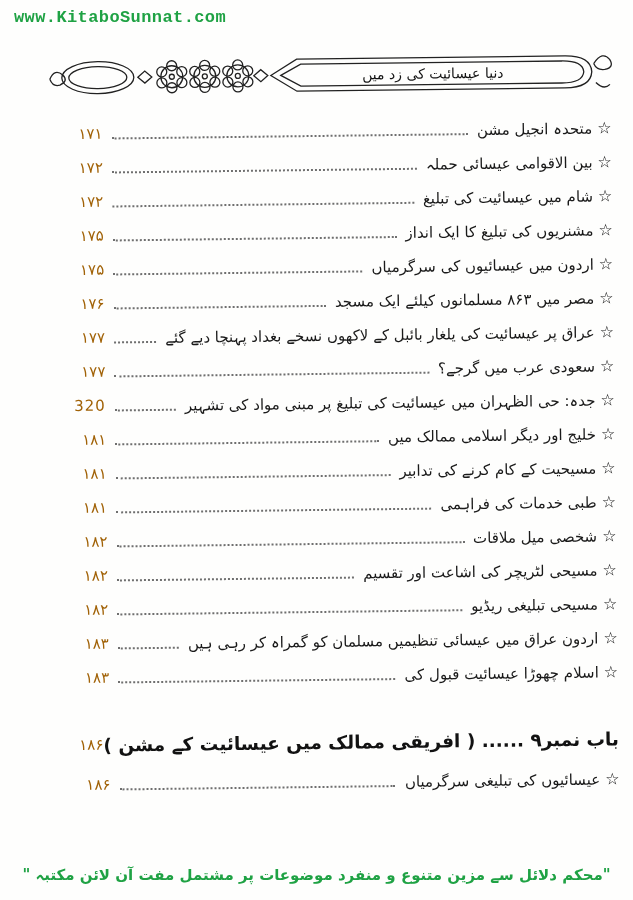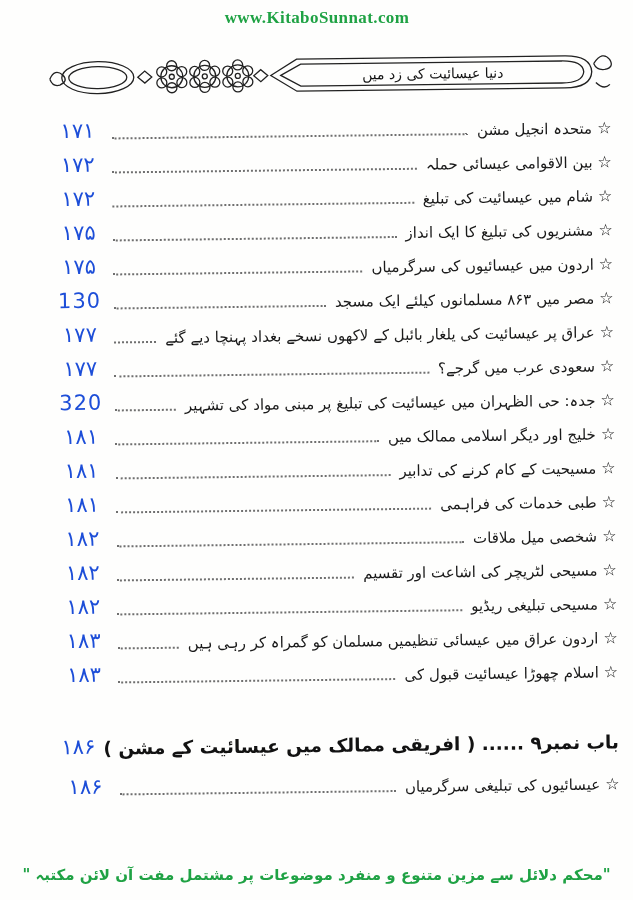--- a/index.html
+++ b/index.html
@@ -2,41 +2,41 @@
 <html lang="ur"><head>
 <meta charset="utf-8">
 <style>
   html,body{margin:0;padding:0;}
   body{
     width:633px;height:900px;overflow:hidden;background:#ffffff;
     font-family:"DejaVu Sans",sans-serif;
   }
   .page{position:relative;width:633px;height:900px;background:#fefefd;}
   .site-url{
-    position:absolute;top:8px;left:1px;right:0;text-align:center;
-    font-family:Liberation Serif, serif;font-weight:bold;font-size:17px;
+    position:absolute;top:8px;left:14px;right:0;text-align:left;
+    font-family:Liberation Mono, monospace;font-weight:bold;font-size:17px;
     letter-spacing:.4px;color:#1fa244;
   }
   .content{position:absolute;top:44px;left:0;right:0;transform:rotate(-0.7deg);}
   .banner{position:relative;height:58px;margin:2px 8px 2px 50px;}
   .banner svg{width:575px;height:58px;display:block;}
   .banner .orn{fill:none;stroke:#222;stroke-width:1.3px;}
   .banner text{
     font-family:"DejaVu Sans",sans-serif;font-size:14px;fill:#141414;
     direction:rtl;
   }
   .toc{padding:2px 18px 0 56px;}
   .row{
     display:flex;direction:rtl;align-items:flex-end;height:34px;
   }
   .entry{white-space:nowrap;font-size:15px;color:#1a1a1a;line-height:1.25;}
   .star{font-size:16px;margin-left:5px;color:#111;}
   .leader{flex:1;min-width:12px;border-bottom:2px dotted #6f6f6f;margin:0 9px 5px 9px;}
   .num{
-    min-width:50px;direction:ltr;text-align:center;font-size:21px;color:#1d4ed8;
+    min-width:50px;direction:ltr;text-align:right;font-size:15px;color:#a16207;
     padding-bottom:2px;letter-spacing:1px;
   }
   .chapter-row{
     display:flex;direction:rtl;align-items:center;margin:46px 18px 4px 56px;
   }
   .chapter-label{font-weight:bold;font-size:18.5px;color:#121212;white-space:nowrap;}
   .chapter-spacer{flex:1;}
   .footer-note{
     position:absolute;bottom:16px;left:0;right:0;text-align:center;direction:rtl;
     font-weight:bold;font-size:15px;color:#1fa244;
@@ -127,21 +127,21 @@
 
       <div class="row">
         <span class="entry"><span class="star">☆</span><span>اردون میں عیسائیوں کی سرگرمیاں</span></span>
         <span class="leader"></span>
         <span class="num">۱۷۵</span>
       </div>
 
       <div class="row">
         <span class="entry"><span class="star">☆</span><span>مصر میں ۸۶۳ مسلمانوں کیلئے ایک مسجد</span></span>
         <span class="leader"></span>
-        <span class="num">130</span>
+        <span class="num">۱۷۶</span>
       </div>
 
       <div class="row">
         <span class="entry"><span class="star">☆</span><span>عراق پر عیسائیت کی یلغار بائبل کے لاکھوں نسخے بغداد پہنچا دیے گئے</span></span>
         <span class="leader"></span>
         <span class="num">۱۷۷</span>
       </div>
 
       <div class="row">
         <span class="entry"><span class="star">☆</span><span>سعودی عرب میں گرجے؟</span></span>

